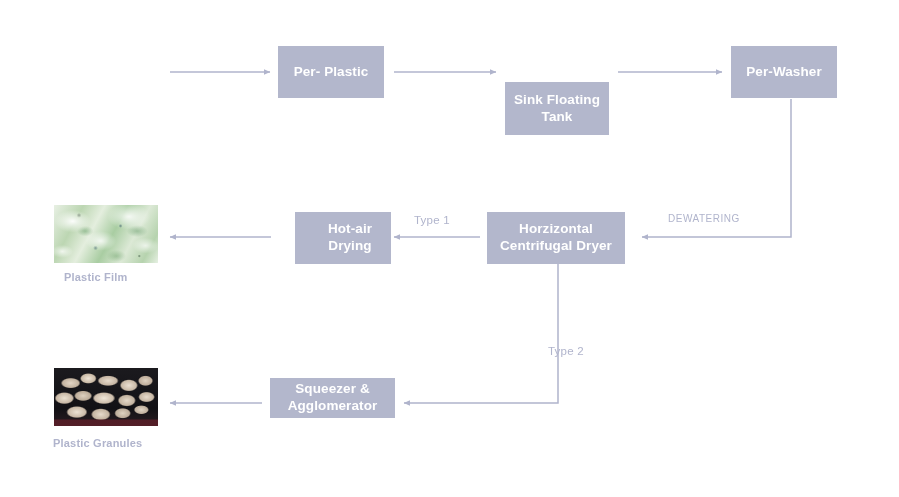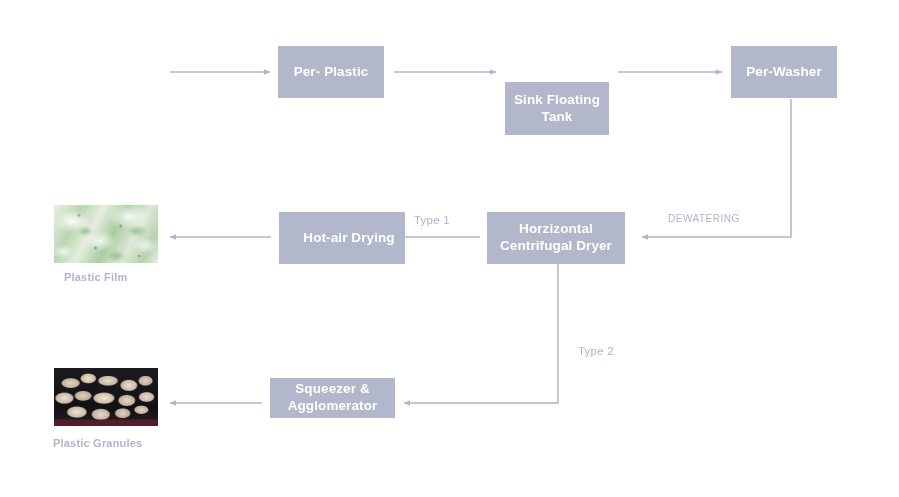--- a/index.html
+++ b/index.html
@@ -148,33 +148,33 @@
   </svg>
 
 
   <div class="node" style="left:278px; top:46px;  width:106px; height:52px;">Per- Plastic</div>
 
   <div class="node" style="left:505px; top:46px;  width:104px; height:53px;margin-top:36px;">Sink Floating
 Tank</div>
 
   <div class="node" style="left:731px; top:46px;  width:106px; height:52px;">Per-Washer</div>
 
-  <div class="node" style="left:279px; top:212px; width:126px; height:52px;padding-left:20px;">Hot-air Drying</div>
+  <div class="node" style="left:295px; top:212px; width:96px; height:52px;padding-left:20px;">Hot-air Drying</div>
 
   <div class="node" style="left:487px; top:212px; width:138px; height:52px;">Horzizontal
 Centrifugal Dryer</div>
 
   <div class="node" style="left:270px; top:378px; width:125px; height:40px;">Squeezer &amp;
 Agglomerator</div>
 
   <div class="edge-label big" style="left:668px; top:213px;">DEWATERING</div>
 
   <div class="edge-label" style="left:414px; top:214px;">Type 1</div>
 
-  <div class="edge-label" style="left:578px; top:345px;">Type 2</div>
+  <div class="edge-label" style="left:548px; top:345px;">Type 2</div>
 
   <div class="photo photo-film" style="left:54px; top:205px; width:104px; height:58px;"></div>
   <div class="caption" style="left:64px; top:271px;">Plastic Film</div>
 
   <div class="photo photo-granules" style="left:54px; top:368px; width:104px; height:58px;"></div>
   <div class="caption" style="left:53px; top:437px;">Plastic Granules</div>
 
 </div>
 
 </body></html>

